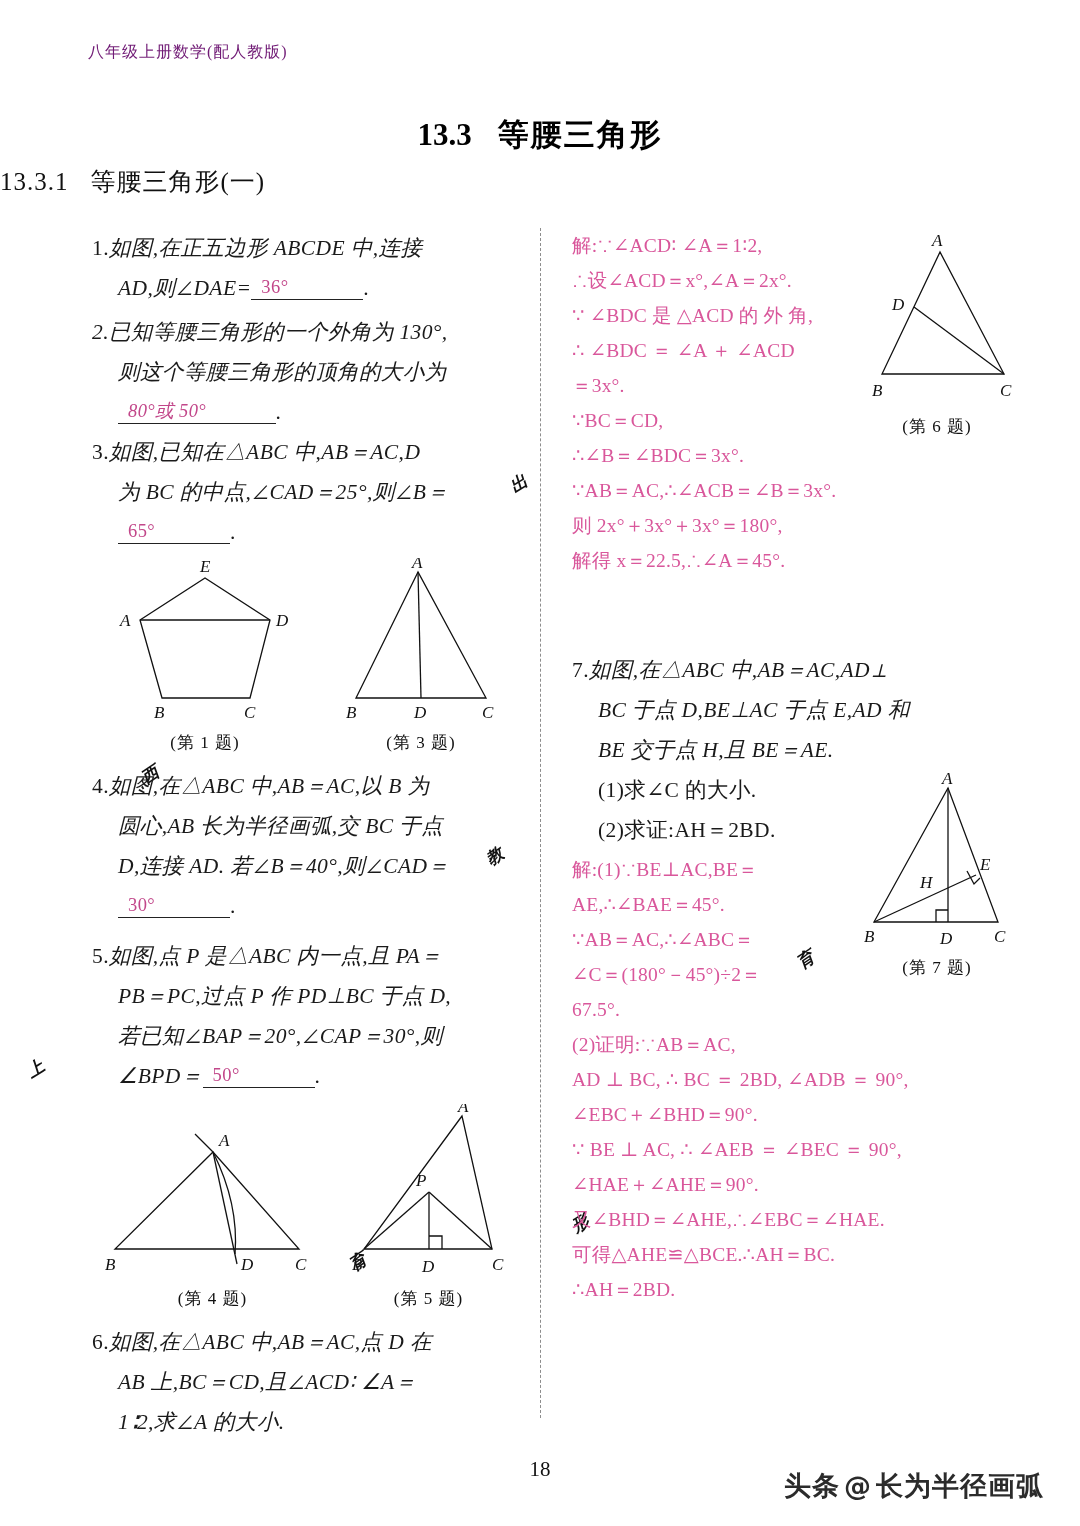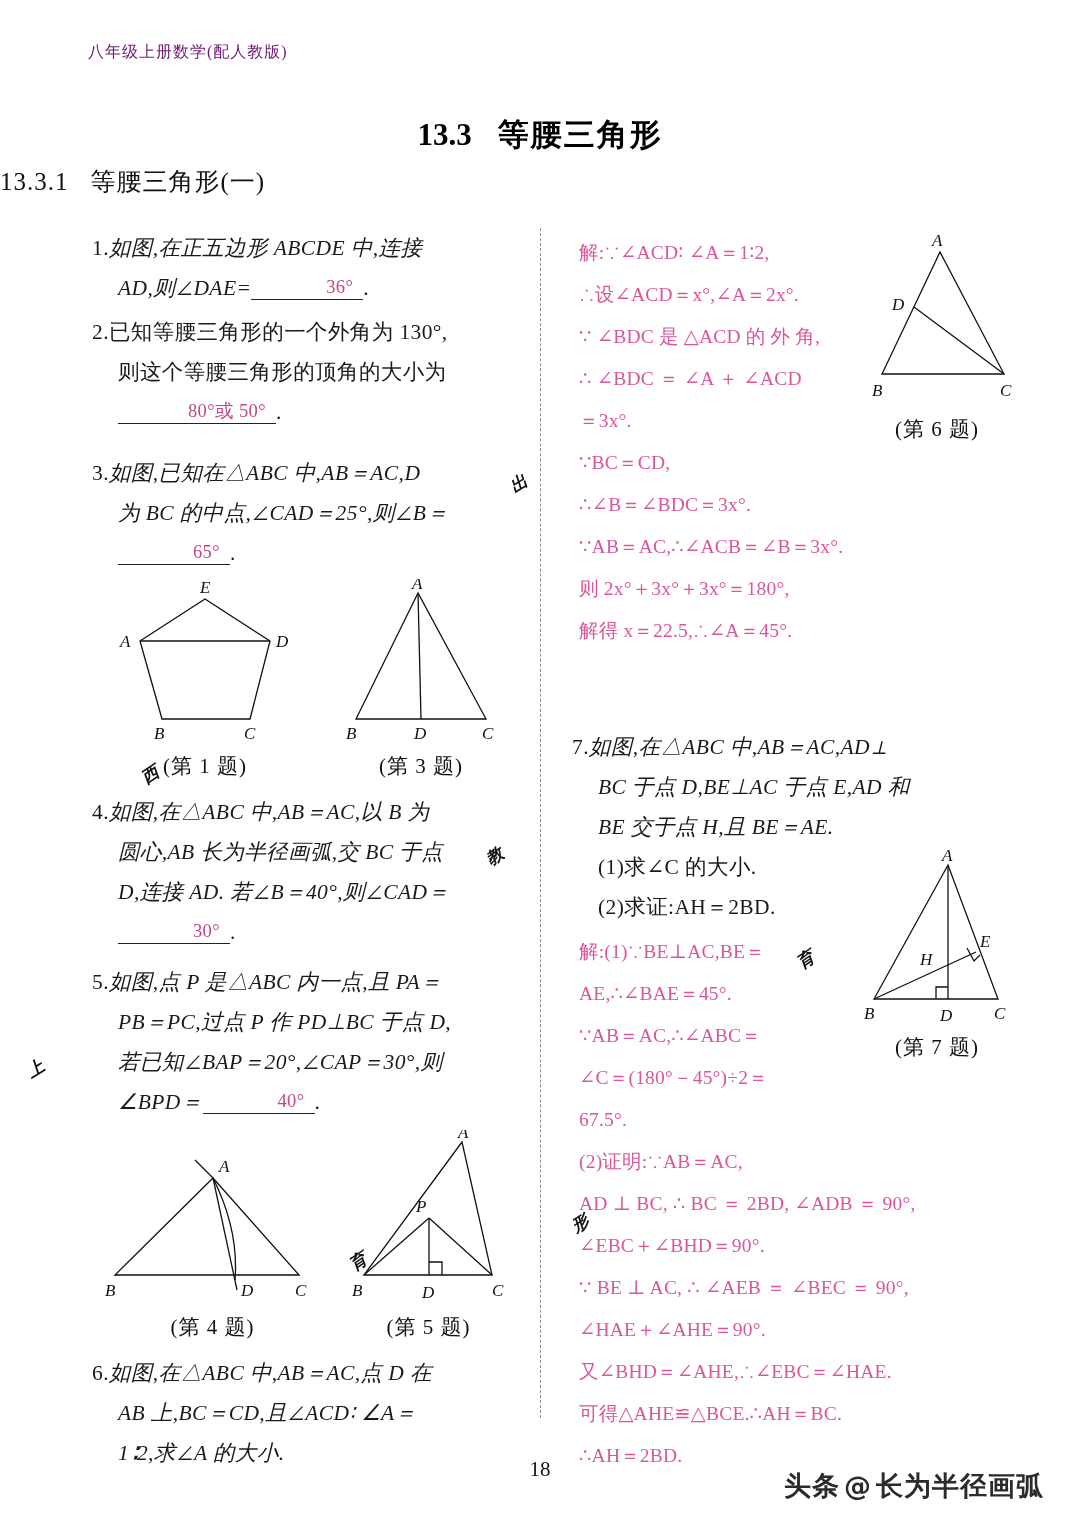--- a/index.html
+++ b/index.html
@@ -92,48 +92,48 @@
   }
   .q p { margin: 0; }
   .indent { padding-left: 26px; }
 
   .mathitalic { font-style: italic; font-family: "Liberation Serif", serif; }
 
   
   .blank {
     display: inline-block;
     min-width: 92px;
-    text-align: right;
+    text-align: left;
     border-bottom: 1.4px solid #222;
     color: #c2478a;
     font-size: 18.5px;
     line-height: 22px;
     padding: 0 10px 1px 10px;
     vertical-align: 2px;
   }
   .blank.wide { min-width: 138px; }
 
   
   .ans {
     color: #d9579b;
     font-size: 19.5px;
     line-height: 35px;
     letter-spacing: 0.2px;
   }
-  .ans p { margin: 7px; }
+  .ans p { margin: 0; }
 
   
   .figrow {
     display: flex;
     justify-content: space-around;
     align-items: flex-end;
   }
   .fig { text-align: center; }
   .figcap {
-    font-size: 21px;
+    font-size: 17px;
     margin-top: 4px;
     letter-spacing: 1px;
     color: #111;
   }
   svg text {
     font-family: "Liberation Serif", "DejaVu Serif", serif;
     font-style: italic;
     font-size: 17px;
     fill: #111;
   }
@@ -199,21 +199,21 @@
 
   <div class="divider"></div>
 
   <div class="col col-left">
 
     <div class="q" style="margin-bottom:4px;">
       <p><span>1.</span><span class="mathitalic">如图,在正五边形 ABCDE 中,连接</span></p>
       <p class="indent"><span class="mathitalic">AD,则∠DAE=</span><span class="blank">36°</span><span>.</span></p>
     </div>
 
-    <div class="q" style="margin-bottom:21px;">
+    <div class="q" style="margin-bottom:0;font-style:italic;">
       <p><span>2.</span><span>已知等腰三角形的一个外角为 130°,</span></p>
       <p class="indent"><span>则这个等腰三角形的顶角的大小为</span></p>
       <p class="indent"><span class="blank wide">80°或 50°</span><span>.</span></p>
     </div>
 
     <div class="q" style="margin-bottom:2px;">
       <p><span>3.</span><span class="mathitalic">如图,已知在△ABC 中,AB＝AC,D</span></p>
       <p class="indent"><span class="mathitalic">为 BC 的中点,∠CAD＝25°,则∠B＝</span></p>
       <p class="indent"><span class="blank">65°</span><span>.</span></p>
     </div>
@@ -248,21 +248,21 @@
       <p><span>4.</span><span class="mathitalic">如图,在△ABC 中,AB＝AC,以 B 为</span></p>
       <p class="indent"><span class="mathitalic">圆心,AB 长为半径画弧,交 BC 于点</span></p>
       <p class="indent"><span class="mathitalic">D,连接 AD. 若∠B＝40°,则∠CAD＝</span></p>
       <p class="indent"><span class="blank">30°</span><span>.</span></p>
     </div>
 
     <div class="q" style="margin-top:10px;">
       <p><span>5.</span><span class="mathitalic">如图,点 P 是△ABC 内一点,且 PA＝</span></p>
       <p class="indent"><span class="mathitalic">PB＝PC,过点 P 作 PD⊥BC 于点 D,</span></p>
       <p class="indent"><span class="mathitalic">若已知∠BAP＝20°,∠CAP＝30°,则</span></p>
-      <p class="indent"><span class="mathitalic">∠BPD＝</span><span class="blank">40°</span><span>.</span></p>
+      <p class="indent"><span class="mathitalic">∠BPD＝</span><span class="blank">50°</span><span>.</span></p>
     </div>
 
     <div class="figrow" style="margin-top:8px;">
       <div class="fig">
         <svg width="220" height="175" viewBox="0 0 220 175">
           <polygon class="geo" points="110,48 12,145 196,145"></polygon>
           <line class="geo" x1="110" y1="48" x2="134" y2="160"></line>
           <line class="geo" x1="110" y1="48" x2="92" y2="30"></line>
           <path class="geo" d="M110,48 Q136,100 132,150"></path>
           <text x="116" y="42">A</text>

